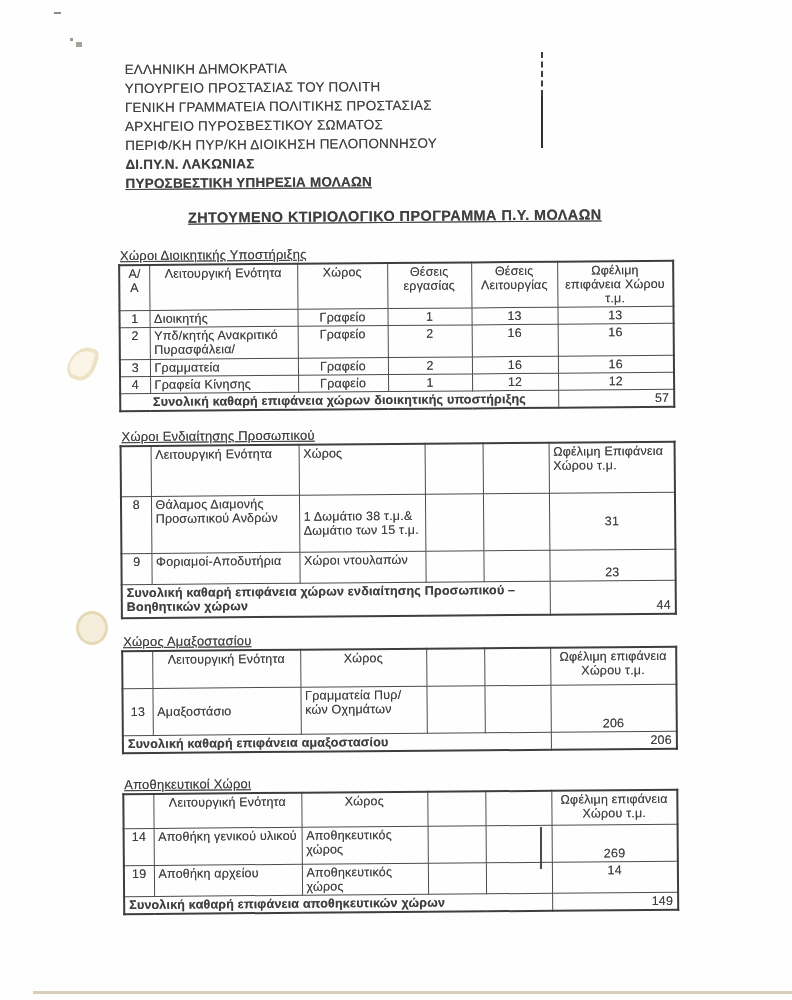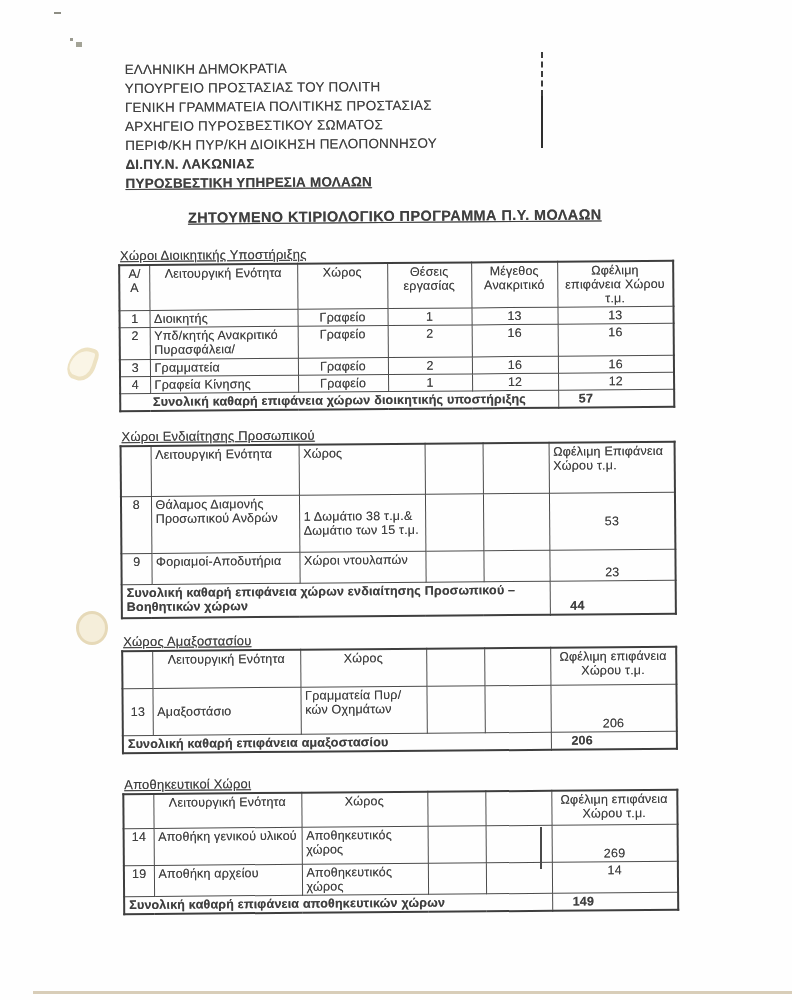--- a/index.html
+++ b/index.html
@@ -30,21 +30,21 @@
   .sect-h{font-size:13px;text-decoration:underline;margin:0 0 0 2px;line-height:16px;}
   table{border-collapse:collapse;table-layout:fixed;width:554px;font-size:12.5px;line-height:14px;}
   th,td{border:1px solid #4c4c4c;padding:1px 4px;vertical-align:top;overflow:hidden;}
   table{border:2px solid #3e3e3e;}
   th{font-weight:normal;text-align:center;vertical-align:top;}
   .c{text-align:center;}
   .l{text-align:left;}
   .va-m{vertical-align:middle;}
   .va-b{vertical-align:bottom;}
   .tot-label{font-weight:bold;}
-  .tot-val{text-align:left;font-weight:bold;vertical-align:bottom;padding-left:20px;}
+  .tot-val{text-align:right;font-weight:normal;vertical-align:bottom;padding-left:20px;}
   .m-t1{margin-top:21px;}
   .m-t2{margin-top:17px;}
   .m-t3{margin-top:15px;}
   .m-t4{margin-top:23px;}
   
   .t1 .hr{height:38px;}  .t1 .r-s{height:16px;} .t1 .r-d{height:32px;} .t1 .fr{height:17px;}
   .t2 .hr{height:50px;}  .t2 .r8{height:57px;}  .t2 .r9{height:31px;}  .t2 .fr{height:34px;}
   .t3 .hr{height:37px;}  .t3 .r13{height:47px;} .t3 .fr{height:17px;}
   .t4 .hr{height:35px;}  .t4 .r14{height:37px;} .t4 .r15{height:27px;} .t4 .fr{height:17px;}
   
@@ -107,21 +107,21 @@
             <col style="width:84px">
             <col style="width:86px">
             <col style="width:116px">
           </colgroup>
         <tbody>
             <tr class="hr">
           <th>Α/Α</th>
           <th>Λειτουργική Ενότητα</th>
           <th>Χώρος</th>
           <th>Θέσεις εργασίας</th>
-          <th>Μέγεθος Ανακριτικό</th>
+          <th>Θέσεις Λειτουργίας</th>
           <th>Ωφέλιμη επιφάνεια Χώρου τ.μ.</th>
         </tr>
         <tr class="r-s">
           <td class="c">1</td>
           <td class="l">Διοικητής</td>
           <td class="c">Γραφείο</td>
           <td class="c">1</td>
           <td class="c">13</td>
           <td class="c">13</td>
         </tr>
@@ -176,21 +176,21 @@
           <th></th>
           <th></th>
           <th class="l" style="width:70px">Ωφέλιμη Επιφάνεια Χώρου τ.μ.</th>
         </tr>
         <tr class="r8">
           <td class="c">8</td>
           <td class="l">Θάλαμος  Διαμονής Προσωπικού Ανδρών</td>
           <td class="l" style="vertical-align:middle">1 Δωμάτιο 38 τ.μ.&amp; Δωμάτιο  των  15 τ.μ.</td>
           <td></td>
           <td></td>
-          <td class="c va-m">53</td>
+          <td class="c va-m">31</td>
         </tr>
         <tr class="r9">
           <td class="c">9</td>
           <td class="l">Φοριαμοί-Αποδυτήρια</td>
           <td class="l">Χώροι ντουλαπών</td>
           <td></td>
           <td></td>
           <td class="c va-b">23</td>
         </tr>
         <tr class="fr">

